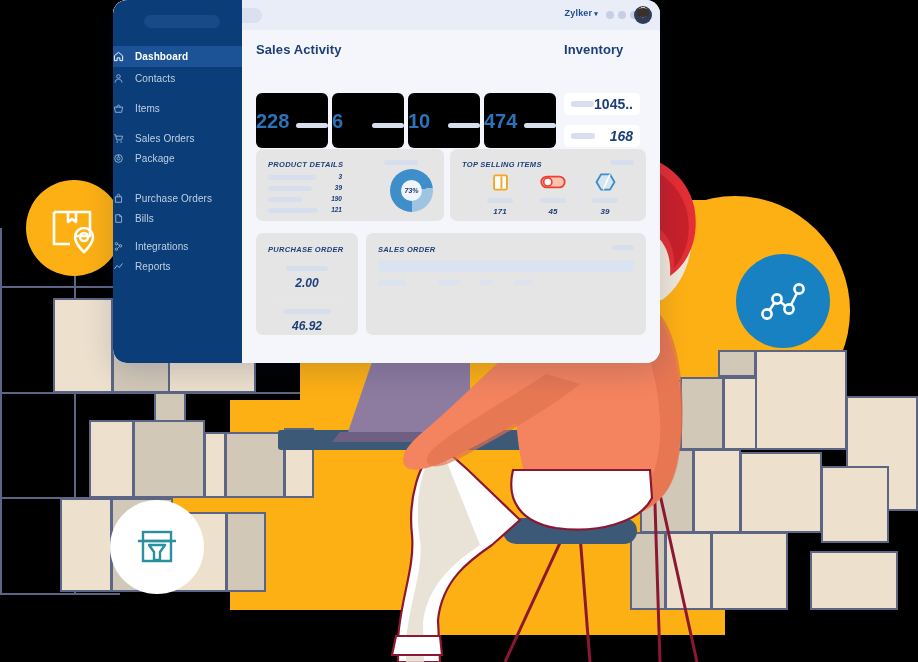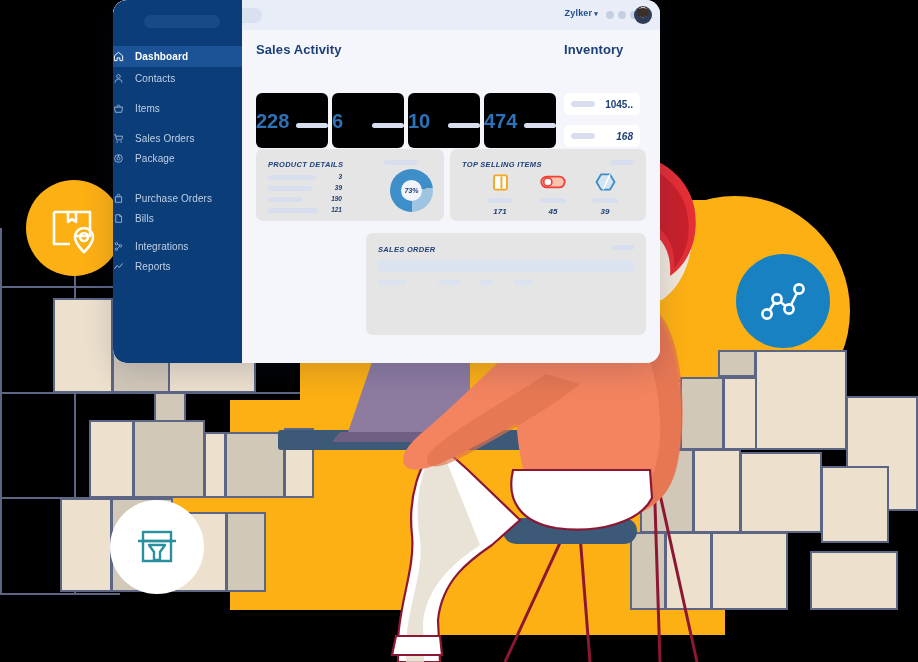--- a/index.html
+++ b/index.html
@@ -49,21 +49,21 @@
   
   #main{position:absolute;left:129px;top:30px;width:418px;height:333px;background:#f4f6fb;}
   .sec-title{position:absolute;font-size:13px;font-weight:bold;color:#1d3f77;letter-spacing:.1px;}
   .stat-card{position:absolute;top:63px;width:72px;height:55px;background:#000000;border-radius:6px;
              display:flex;flex-direction:row;align-items:center;justify-content:space-between;}
   .stat-num{font-size:20px;font-weight:bold;color:#2c72b8;line-height:1;}
   .stat-bar{width:32px;height:5px;border-radius:3px;background:#d7dfee;margin-top:9px;}
   .inv-card{position:absolute;width:76px;height:22px;background:#fff;border-radius:5px;display:flex;
             align-items:center;justify-content:space-between;padding:0 7px;box-sizing:border-box;}
   .inv-bar{width:24px;height:6px;border-radius:3px;background:#d7dfee;}
-  .inv-val{font-size:10px;font-weight:bold;color:#1d3f77;}
+  .inv-val{font-size:14px;font-weight:bold;color:#1d3f77;}
 
   .panel{position:absolute;background:#e5e5e5;border-radius:7px;font-style:italic;}
   .panel-title{position:absolute;font-size:7.5px;font-weight:bold;color:#1d3f77;letter-spacing:.3px;}
   .ph-bar{position:absolute;border-radius:3px;background:#d7dfee;}
   .pd-val{position:absolute;font-size:6.5px;font-weight:bold;color:#1d3f77;text-align:right;}
 
   #donut{position:absolute;left:134px;top:20px;width:43px;height:43px;border-radius:50%;
          background:conic-gradient(from 180deg, #3d8ec9 0 262deg, #9fc4e2 262deg 360deg);}
   #donut .hole{position:absolute;left:11px;top:11px;width:21px;height:21px;border-radius:50%;
          background:#f1f4fa;display:flex;align-items:center;justify-content:center;}
@@ -415,20 +415,28 @@
             <svg width="21" height="20" viewBox="0 0 22 20">
                 <path d="M6.3 2 H15.7 L20.4 10 L15.7 18 H6.3 L1.6 10 Z" fill="#d6e5f2" stroke="#3d8ec9" stroke-width="2" stroke-linejoin="round"></path>
                 <path d="M15.7 2 L8.5 18" stroke="#ffffff" stroke-width="1.6"></path>
               </svg>
           </div>
           <div class="tsi-bar"></div>
           <div class="tsi-val">39</div>
         </div>
       </div>
 
+      <div class="panel" style="left:14px;top:203px;width:102px;height:102px;">
+        <div class="panel-title" style="left:12px;top:12px;">PURCHASE ORDER</div>
+        <div class="po-bar" style="left:30px;top:33px;width:42px;height:5px;"></div>
+        <div class="po-val" style="top:43px;">2.00</div>
+        <div id="po-div"></div>
+        <div class="po-bar" style="left:27px;top:76px;width:48px;height:5px;"></div>
+        <div class="po-val" style="top:86px;">46.92</div>
+      </div>
 
       <div class="panel" style="left:124px;top:203px;width:280px;height:102px;">
         <div class="panel-title" style="left:12px;top:12px;">SALES ORDER</div>
         <div class="ph-bar" style="left:246px;top:12px;width:22px;height:5px;"></div>
         <div class="so-row" style="left:12px;top:27px;width:256px;height:12px;"></div>
         <div class="so-row" style="left:12px;top:47px;width:28px;height:5px;"></div>
         <div class="so-row" style="left:72px;top:47px;width:22px;height:5px;"></div>
         <div class="so-row" style="left:113px;top:47px;width:14px;height:5px;"></div>
         <div class="so-row" style="left:148px;top:47px;width:18px;height:5px;"></div>
       </div>

